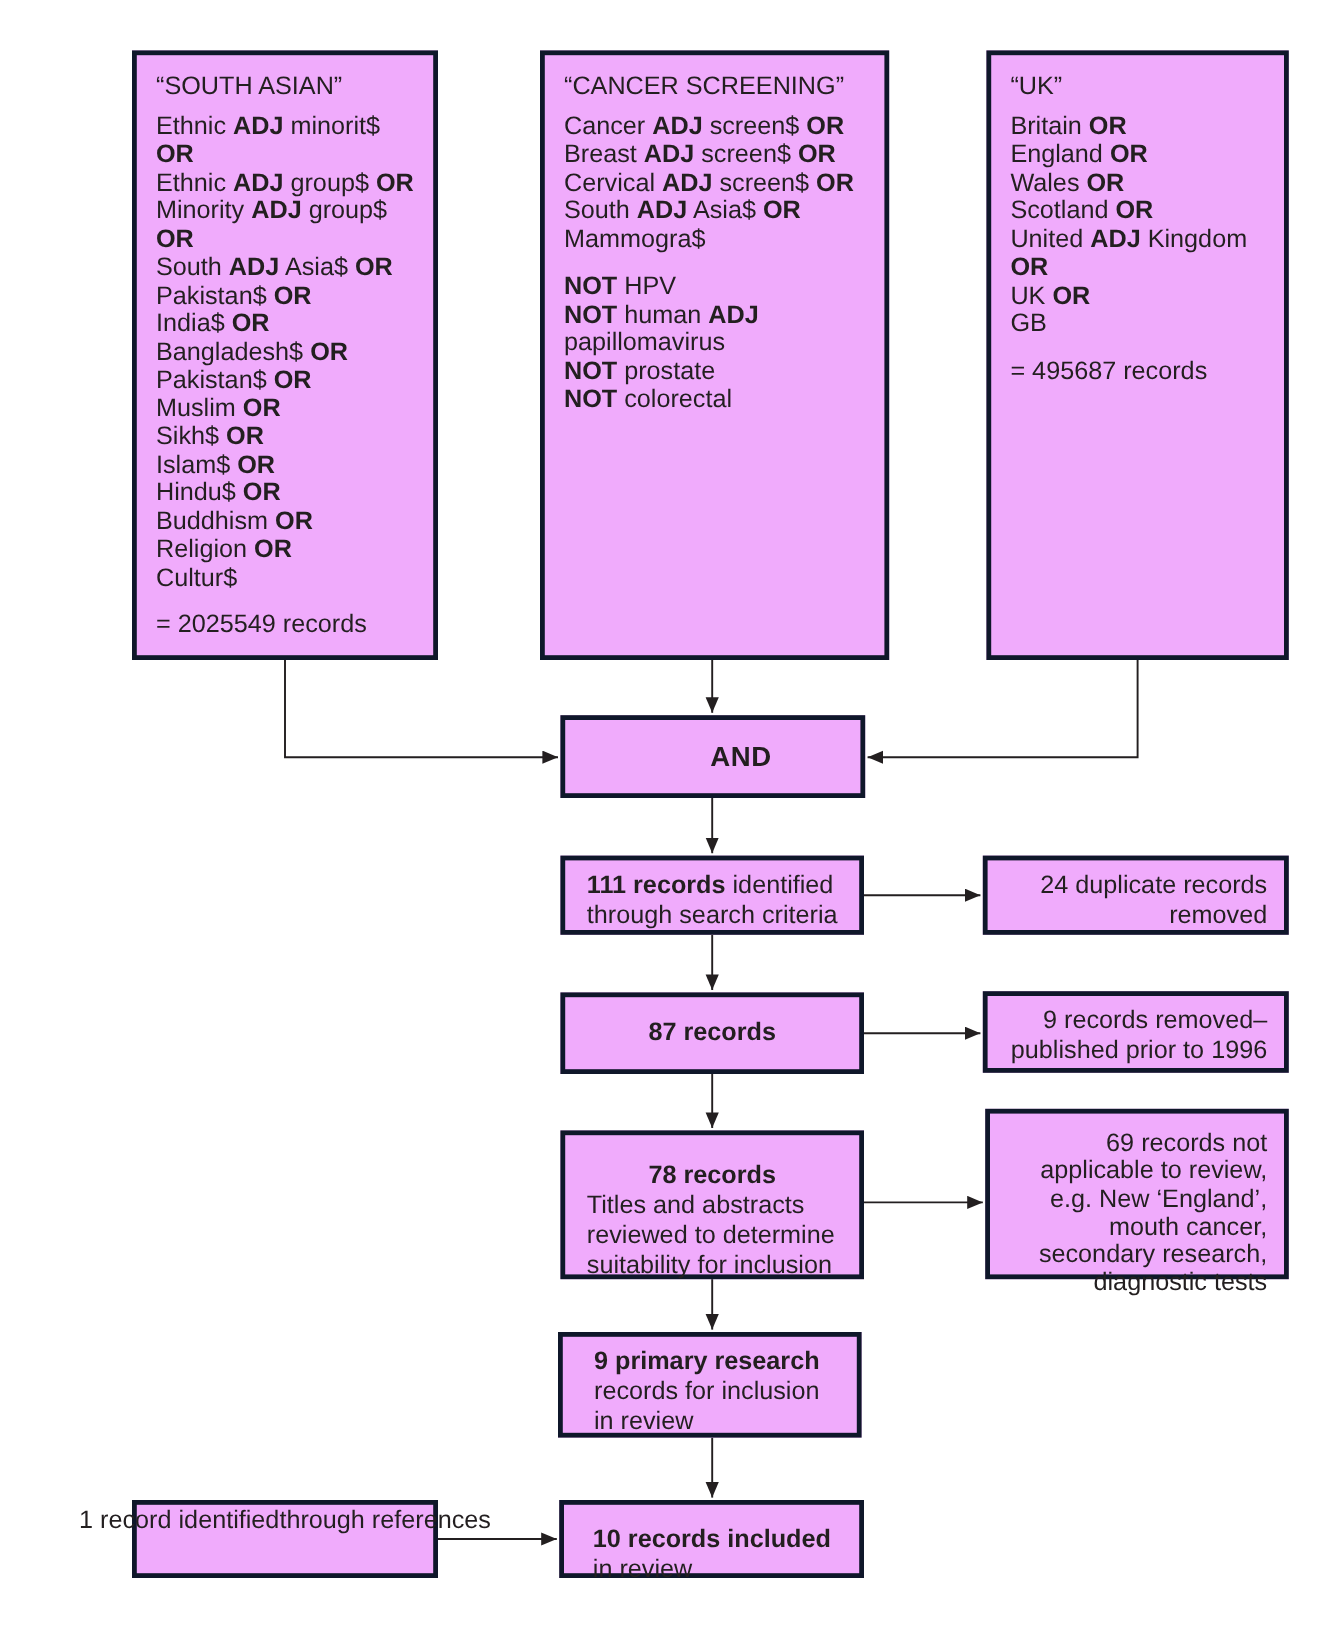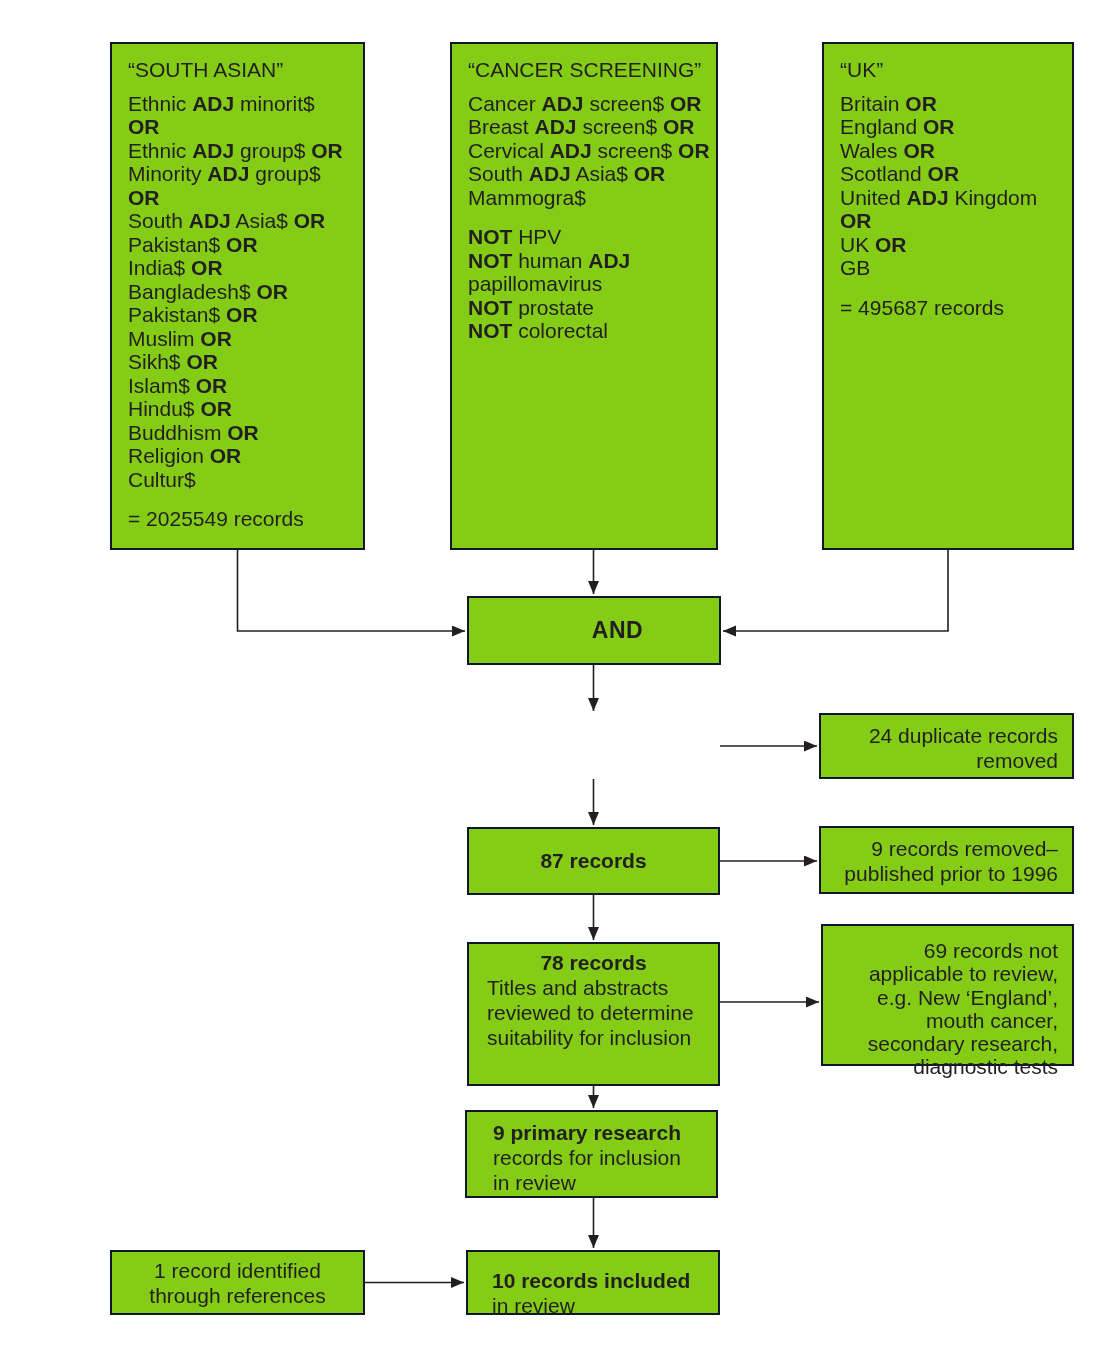--- a/index.html
+++ b/index.html
@@ -9,22 +9,22 @@
     font-family:"Liberation Sans","DejaVu Sans",sans-serif;
     color:#231f20;
     position:relative;
     overflow:hidden;
   }
   .canvas{position:absolute;left:0;top:0;width:1119px;height:1371px;}
   svg.connectors{position:absolute;left:0;top:0;width:1119px;height:1371px;}
   .box{
     position:absolute;
     box-sizing:border-box;
-    border:2px solid #0f172a;
-    background:#84cc16;
+    border:4px solid #0f172a;
+    background:#f0abfc;
     font-size:21px;
     line-height:23.5px;
   }
   .line{white-space:pre;min-height:23.5px;}
   .line.blank{height:16px;min-height:16px;}
   .b{font-weight:bold;}
   
   .term-box{padding:14px 16px;}
   .term-box .line:first-child{margin-bottom:10px;}
   
@@ -32,21 +32,21 @@
   .mid-box .line{min-height:25px;}
   
   .side-box{padding:8px 14px;line-height:25px;text-align:right;}
   .side-box .line{min-height:25px;}
   .side-box.tight{line-height:23.3px;padding:13px 14px;}
   .side-box.tight .line{min-height:23.3px;}
   
   .flex-center{display:flex;flex-direction:column;justify-content:center;align-items:center;padding:0;}
   .and-box{font-weight:bold;font-size:23px;letter-spacing:0.5px;padding-left:47px;}
   .first-center .line:first-child{text-align:center;}
-  .all-center{text-align:center;display:flex;flex-direction:column;justify-content:center;padding:0 10px;}
+  .all-center{text-align:center;display:flex;flex-direction:row;justify-content:center;padding:0 10px;}
   .caption{
     position:absolute;left:20px;top:1337px;
     font-size:22.5px;line-height:26px;
   }
   .caption .cap-label{font-weight:bold;margin-right:14px;}
 </style>
 </head>
 <body>
 
 <div class="canvas">
@@ -87,21 +87,21 @@
       <div class="line"><span>Sikh$ </span><span class="b">OR</span></div>
       <div class="line"><span>Islam$ </span><span class="b">OR</span></div>
       <div class="line"><span>Hindu$ </span><span class="b">OR</span></div>
       <div class="line"><span>Buddhism </span><span class="b">OR</span></div>
       <div class="line"><span>Religion </span><span class="b">OR</span></div>
       <div class="line"><span>Cultur$</span></div>
       <div class="line blank"></div>
       <div class="line"><span>= 2025549 records</span></div>
     </div>
 
-  <div class="box term-box" style="left:450px;top:42px;width:268px;height:508px;">
+  <div class="box term-box" style="left:450px;top:42px;width:291px;height:508px;">
       <div class="line"><span>“CANCER SCREENING”</span></div>
       <div class="line"><span>Cancer </span><span class="b">ADJ</span><span> screen$ </span><span class="b">OR</span></div>
       <div class="line"><span>Breast </span><span class="b">ADJ</span><span> screen$ </span><span class="b">OR</span></div>
       <div class="line"><span>Cervical </span><span class="b">ADJ</span><span> screen$ </span><span class="b">OR</span></div>
       <div class="line"><span>South </span><span class="b">ADJ</span><span> Asia$ </span><span class="b">OR</span></div>
       <div class="line"><span>Mammogra$</span></div>
       <div class="line blank"></div>
       <div class="line"><span class="b">NOT</span><span> HPV</span></div>
       <div class="line"><span class="b">NOT</span><span> human </span><span class="b">ADJ</span></div>
       <div class="line"><span>papillomavirus</span></div>
@@ -120,36 +120,40 @@
       <div class="line"><span>UK </span><span class="b">OR</span></div>
       <div class="line"><span>GB</span></div>
       <div class="line blank"></div>
       <div class="line"><span>= 495687 records</span></div>
     </div>
 
   <div class="box flex-center and-box" style="left:467px;top:596px;width:254px;height:69px;">
     <span>AND</span>
   </div>
 
+  <div class="box mid-box" style="left:467px;top:713px;width:253px;height:66px;">
+      <div class="line"><span class="b">111 records</span><span> identified</span></div>
+      <div class="line"><span>through search criteria</span></div>
+    </div>
 
   <div class="box side-box" style="left:819px;top:713px;width:255px;height:66px;">
       <div class="line"><span>24 duplicate records</span></div>
       <div class="line"><span>removed</span></div>
     </div>
 
   <div class="box flex-center" style="left:467px;top:827px;width:253px;height:68px;">
       <div class="line"><span class="b">87 records</span></div>
     </div>
 
   <div class="box side-box" style="left:819px;top:826px;width:255px;height:68px;">
       <div class="line"><span>9 records removed–</span></div>
       <div class="line"><span>published prior to 1996</span></div>
     </div>
 
-  <div class="box mid-box first-center" style="left:467px;top:942px;width:253px;height:144px;line-height:24px;padding-top:7px;">
+  <div class="box mid-box first-center" style="left:467px;top:942px;width:253px;height:124px;line-height:24px;padding-top:22px;">
       <div class="line"><span class="b">78 records</span></div>
       <div class="line"><span>Titles and abstracts</span></div>
       <div class="line"><span>reviewed to determine</span></div>
       <div class="line"><span>suitability for inclusion</span></div>
     </div>
 
   <div class="box side-box tight" style="left:821px;top:924px;width:253px;height:142px;">
       <div class="line"><span>69 records not</span></div>
       <div class="line"><span>applicable to review,</span></div>
       <div class="line"><span>e.g. New ‘England’,</span></div>

